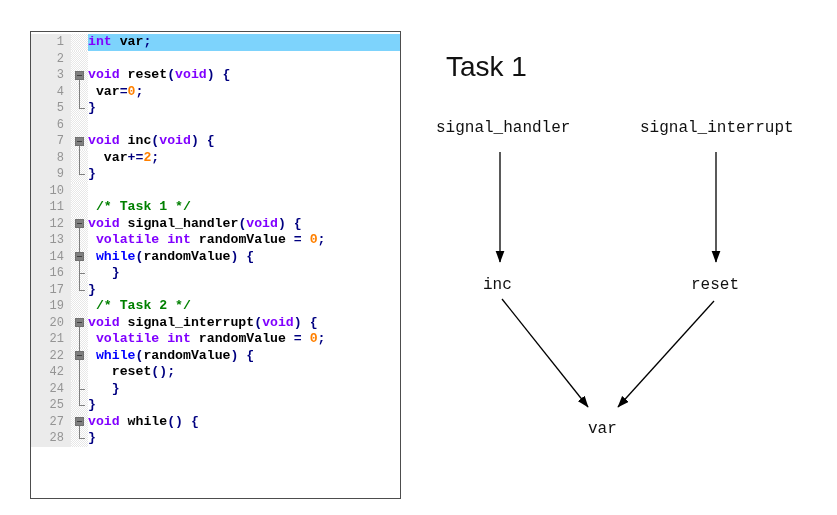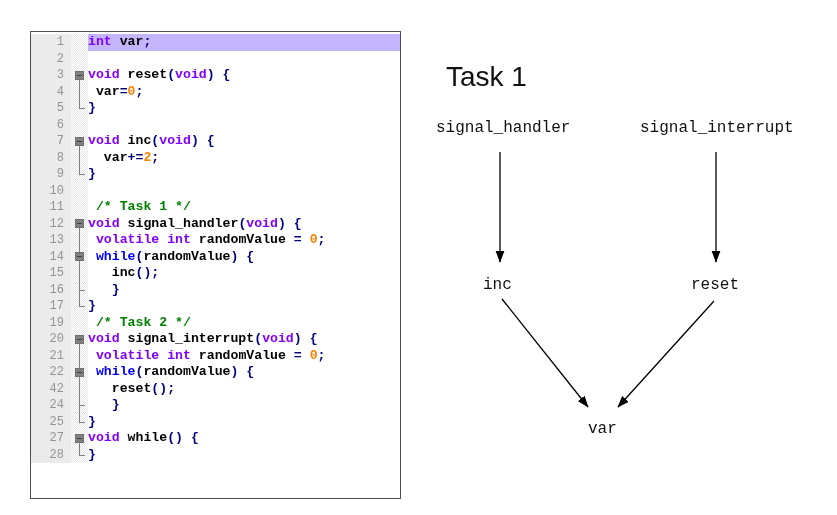--- a/index.html
+++ b/index.html
@@ -22,21 +22,21 @@
   .fold i{position:absolute;display:block;background:#808080;}
   .f-top{left:8px;top:0;width:1px;height:8.5px;}
   .f-bot{left:8px;top:8px;width:1px;height:8.5px;}
   .f-tick{left:8px;top:8px;width:6px;height:1px;}
   .f-box{left:3.5px;top:3.5px;width:9px;height:9px;background:#fff;
          border:1px solid #707070;box-sizing:border-box;}
   .f-box::after{content:"";position:absolute;left:1px;top:3px;width:5px;height:1px;
          background:#404040;}
   .code{flex:1;white-space:pre;color:#000;
         font:bold 13.2px/16.5px "Liberation Mono",monospace;}
-  .line.hl .code{background:#c4b5fd;}
+  .line.hl .code{background:#7dd3fc;}
   .tk-kw{color:#8000ff;}
   .tk-ins{color:#0000ff;}
   .tk-num{color:#ff8000;}
   .tk-com{color:#008000;}
   .tk-op{color:#000080;}
   .tk-t{color:#000;}
 
   
   .dg{position:absolute;color:#000;white-space:nowrap;}
   .task-label{font:28px/1.1 "Liberation Sans",sans-serif;color:#111;}
@@ -143,28 +143,20 @@
         <div class="line">
           <span class="ln">14</span>
           <span class="fold">
             <i class="f-top"></i>
             <i class="f-bot"></i>
             <i class="f-box"></i>
           </span>
           <span class="code"><span class="tk-t"> </span><span class="tk-ins">while</span><span class="tk-op">(</span><span class="tk-t">randomValue</span><span class="tk-op">)</span><span class="tk-t"> </span><span class="tk-op">{</span></span>
         </div>
         <div class="line">
-          <span class="ln">15</span>
-          <span class="fold">
-            <i class="f-top"></i>
-            <i class="f-bot"></i>
-          </span>
-          <span class="code"><span class="tk-t">   inc</span><span class="tk-op">();</span></span>
-        </div>
-        <div class="line">
           <span class="ln">16</span>
           <span class="fold">
             <i class="f-top"></i>
             <i class="f-bot"></i>
             <i class="f-tick"></i>
           </span>
           <span class="code"><span class="tk-t">   </span><span class="tk-op">}</span></span>
         </div>
         <div class="line">
           <span class="ln">17</span>
@@ -241,21 +233,21 @@
           <span class="ln">28</span>
           <span class="fold">
             <i class="f-top"></i>
             <i class="f-tick"></i>
           </span>
           <span class="code"><span class="tk-op">}</span></span>
         </div>
       </div>
   </div>
 
-  <div class="dg task-label" style="left:446px;top:62px;">Task 1</div>
+  <div class="dg task-label" style="left:446px;top:52px;">Task 1</div>
 
   <div class="dg mono-label" style="left:436px;top:120px;">signal_handler</div>
   <div class="dg mono-label" style="left:640px;top:120px;">signal_interrupt</div>
 
   <div class="dg mono-label" style="left:483px;top:277px;">inc</div>
   <div class="dg mono-label" style="left:691px;top:277px;">reset</div>
 
   <div class="dg mono-label" style="left:588px;top:421px;">var</div>
 
   <svg id="arrows" viewBox="0 0 837 515">

